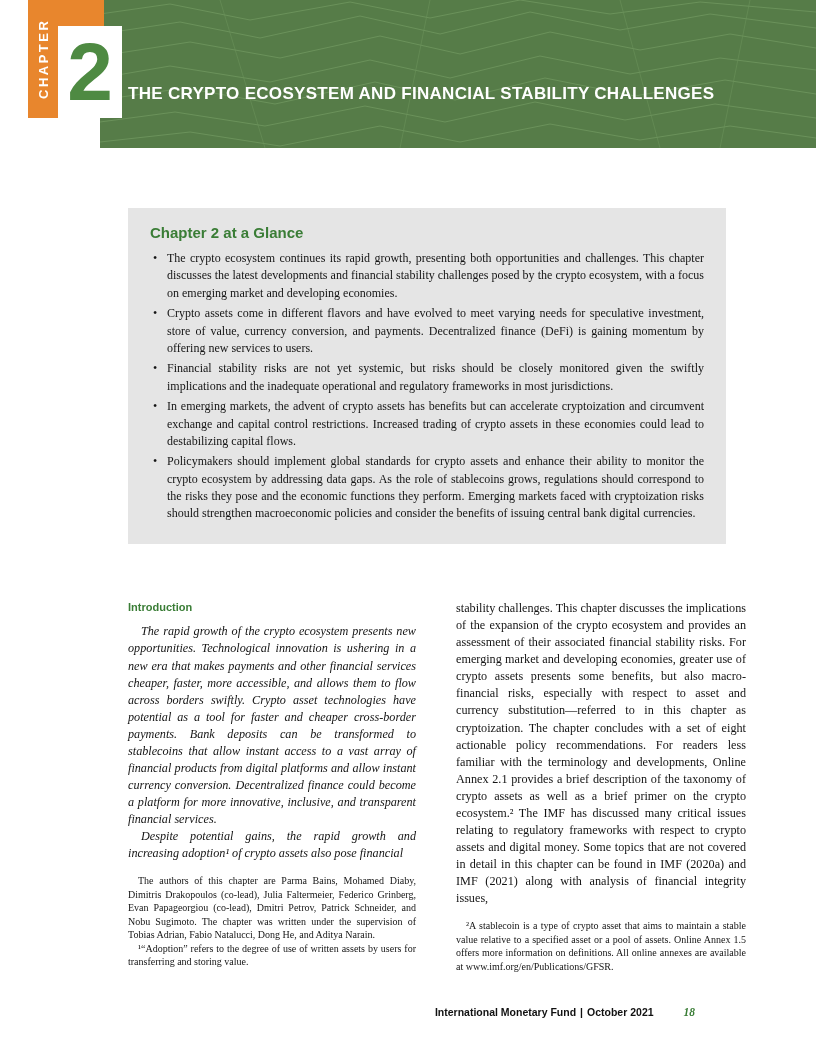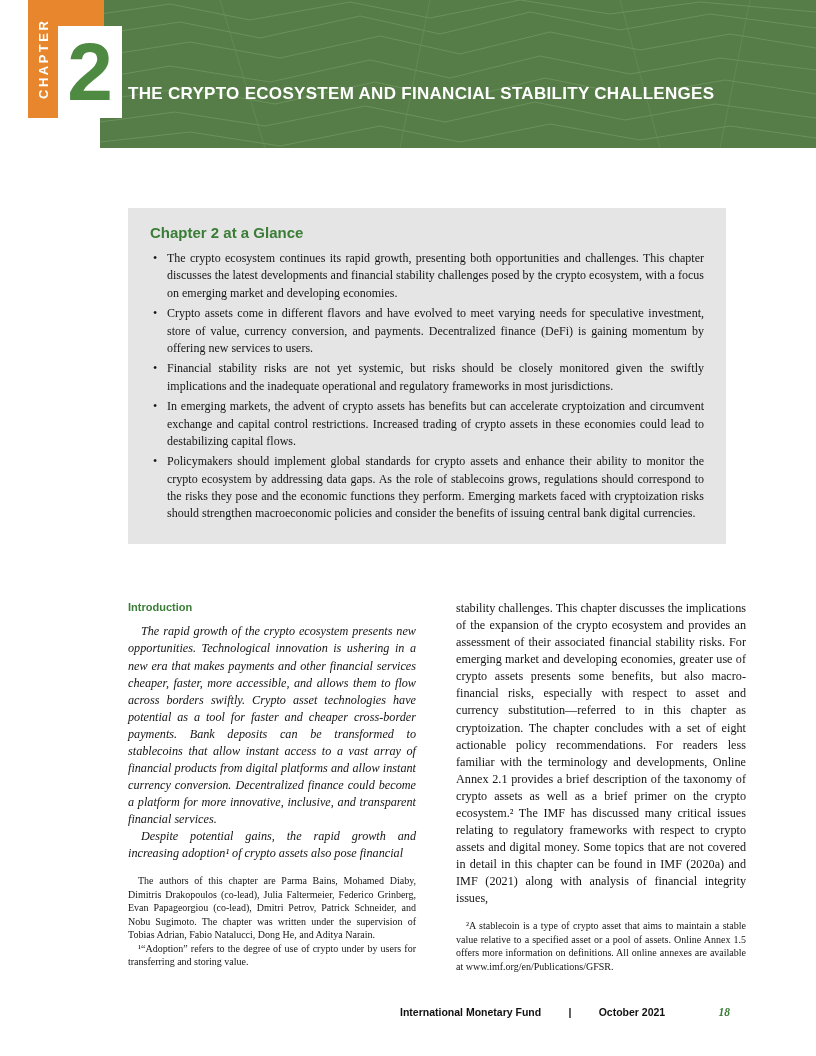--- a/index.html
+++ b/index.html
@@ -54,21 +54,21 @@
     font-size:11px;font-weight:700;color:#3a7d36;
   }
   .body{margin:0;}
   .indent{text-indent:13px;font-style:italic;}
   .footnotes{margin-top:12px;font-size:10px;line-height:1.35;}
   .footnotes p{margin:0;text-indent:10px;}
 
   
   .page-footer{
     position:absolute;left:400px;top:1006px;width:330px;
-    display:flex;justify-content:space-between;align-items:baseline;
+    display:flex;justify-content:center;align-items:baseline;
     font-family:"Liberation Sans",sans-serif;font-size:10.5px;font-weight:700;color:#111;
   }
   .footer-sep{padding:0 4px;}
   .page-number{
     margin-left:30px;font-family:"Liberation Serif",serif;font-style:italic;
     font-weight:700;color:#3a7d36;font-size:11.5px;
   }
 </style>
 </head>
 <body>
@@ -112,21 +112,21 @@
       <li><span>Policymakers should implement global standards for crypto assets and enhance their ability to monitor the crypto ecosystem by addressing data gaps. As the role of stablecoins grows, regulations should correspond to the risks they pose and the economic functions they perform. Emerging markets faced with cryptoization risks should strengthen macroeconomic policies and consider the benefits of issuing central bank digital currencies.</span></li>
     </ul>
   </section>
 
   <section class="col col-left">
     <h2 class="intro-heading">Introduction</h2>
     <p class="body indent">The rapid growth of the crypto ecosystem presents new opportunities. Technological innovation is ushering in a new era that makes payments and other financial services cheaper, faster, more accessible, and allows them to flow across borders swiftly. Crypto asset technologies have potential as a tool for faster and cheaper cross-border payments. Bank deposits can be transformed to stablecoins that allow instant access to a vast array of financial products from digital platforms and allow instant currency conversion. Decentralized finance could become a platform for more innovative, inclusive, and transparent financial services.</p>
     <p class="body indent">Despite potential gains, the rapid growth and increasing adoption¹ of crypto assets also pose financial</p>
     <div class="footnotes">
       <p>The authors of this chapter are Parma Bains, Mohamed Diaby, Dimitris Drakopoulos (co-lead), Julia Faltermeier, Federico Grinberg, Evan Papageorgiou (co-lead), Dmitri Petrov, Patrick Schneider, and Nobu Sugimoto. The chapter was written under the supervision of Tobias Adrian, Fabio Natalucci, Dong He, and Aditya Narain.</p>
-      <p>¹“Adoption” refers to the degree of use of crypto under by users for transferring and storing value.</p>
+      <p>¹“Adoption” refers to the degree of use of written assets by users for transferring and storing value.</p>
     </div>
   </section>
 
   <section class="col col-right">
     <p class="body">stability challenges. This chapter discusses the implications of the expansion of the crypto ecosystem and provides an assessment of their associated financial stability risks. For emerging market and developing economies, greater use of crypto assets presents some benefits, but also macro-financial risks, especially with respect to asset and currency substitution—referred to in this chapter as cryptoization. The chapter concludes with a set of eight actionable policy recommendations. For readers less familiar with the terminology and developments, Online Annex 2.1 provides a brief description of the taxonomy of crypto assets as well as a brief primer on the crypto ecosystem.² The IMF has discussed many critical issues relating to regulatory frameworks with respect to crypto assets and digital money. Some topics that are not covered in detail in this chapter can be found in IMF (2020a) and IMF (2021) along with analysis of financial integrity issues,</p>
     <div class="footnotes">
       <p>²A stablecoin is a type of crypto asset that aims to maintain a stable value relative to a specified asset or a pool of assets. Online Annex 1.5 offers more information on definitions. All online annexes are available at www.imf.org/en/Publications/GFSR.</p>
     </div>
   </section>
 

